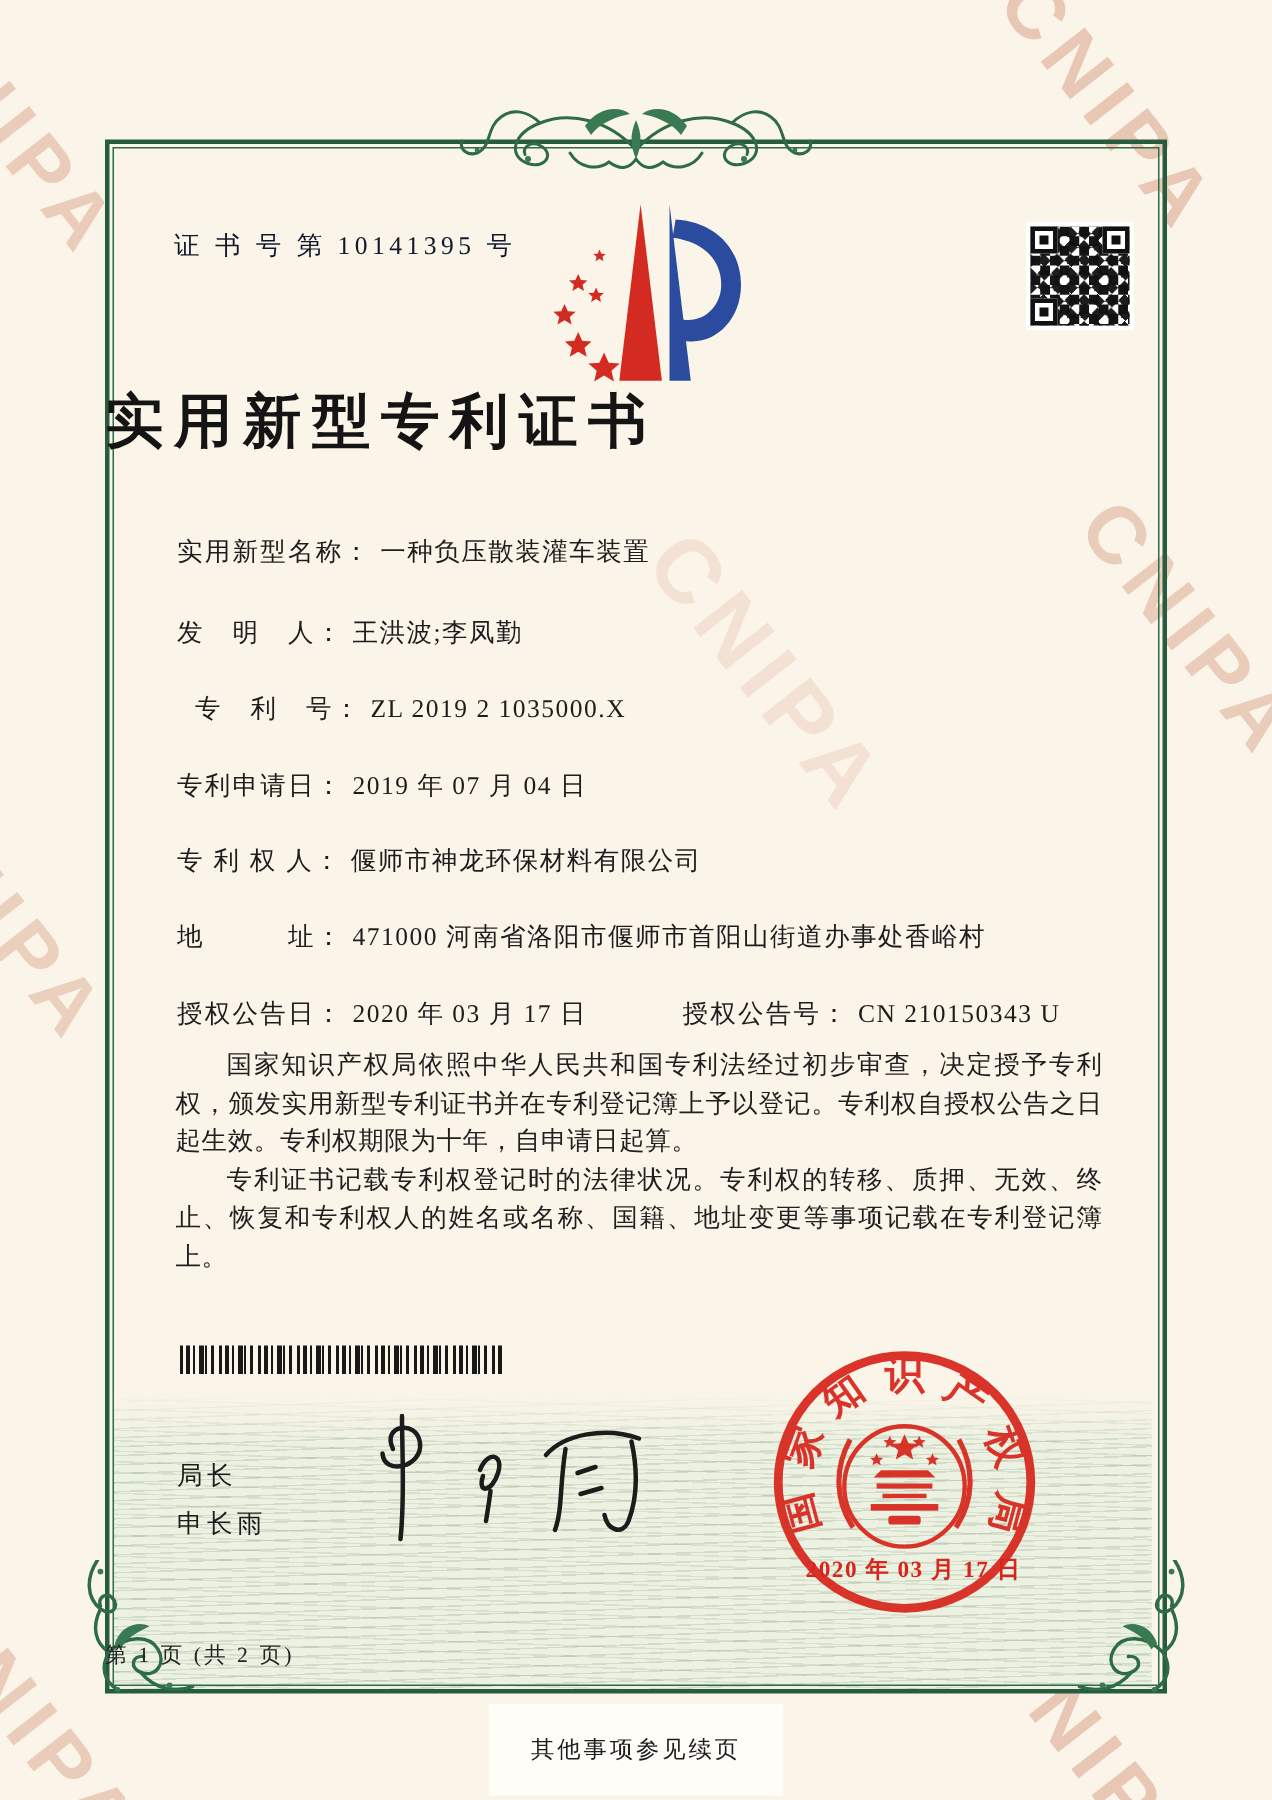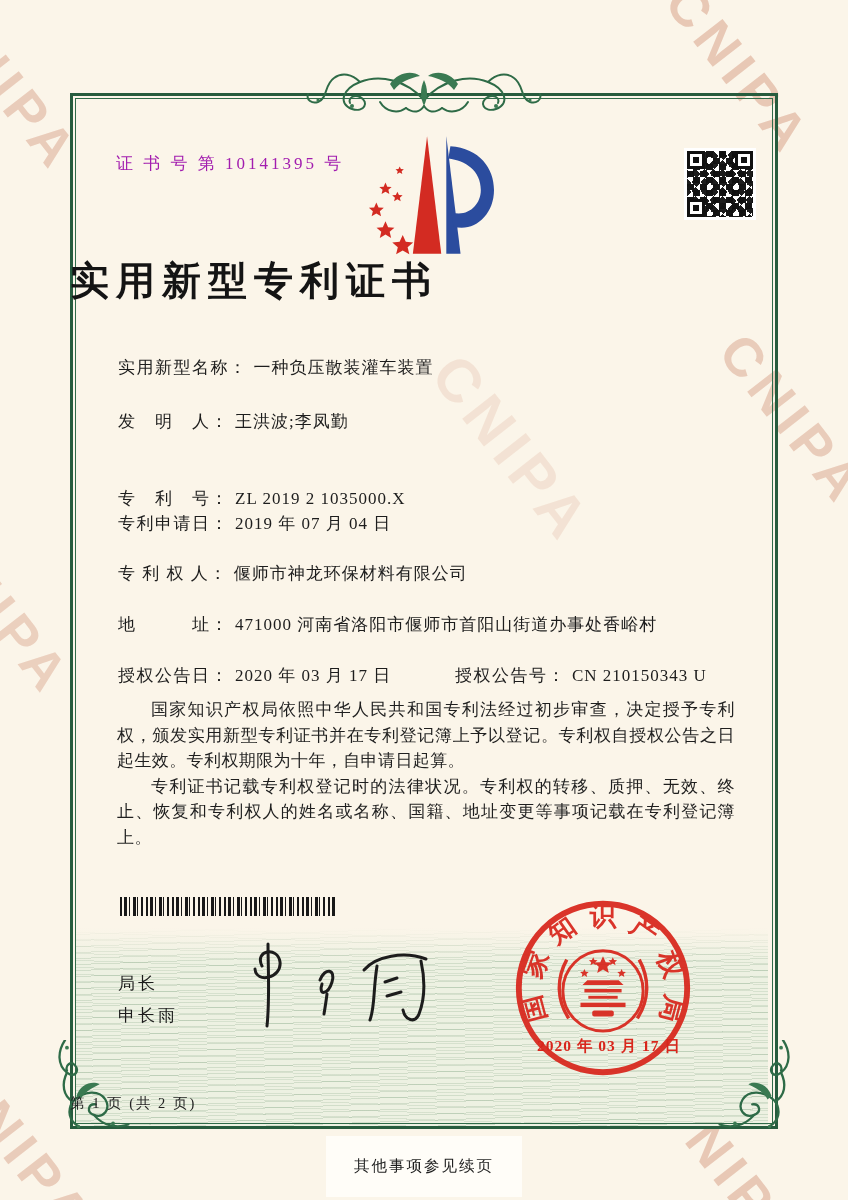--- a/index.html
+++ b/index.html
@@ -35,21 +35,21 @@
     background-image:
       linear-gradient(#fbf5e9, rgba(251,245,233,0) 34px),
       repeating-linear-gradient(178deg, rgba(96,140,100,.20) 0 1px, rgba(0,0,0,0) 1px 6px),
       repeating-linear-gradient(182deg, rgba(96,140,100,.16) 0 1px, rgba(0,0,0,0) 1px 7px);
   }
   
   .orn-top{position:absolute; left:294px; top:62px; width:260px; height:60px;}
   .orn-bl{position:absolute; left:40px; top:1040px; width:100px; height:96px;}
   .orn-br{position:absolute; left:708px; top:1040px; width:100px; height:96px; transform:scale(-1,1);}
   
-  .cert-no{position:absolute; left:116px; top:152px; font-size:17px; letter-spacing:3px; color:#a21caf;}
+  .cert-no{position:absolute; left:116px; top:152px; font-size:17px; letter-spacing:3px; color:#0f172a;}
   .logo{position:absolute; left:352px; top:134px; width:142px; height:124px;}
   .qr{
     position:absolute; left:684px; top:148px; width:72px; height:72px;
     background:#fff; padding:3px; box-sizing:border-box;
   }
   .qr-mod{
     width:100%; height:100%; position:relative;
     background:
       repeating-conic-gradient(from 45deg, rgba(17,17,17,.95) 0 25%, rgba(0,0,0,0) 0 50%),
       repeating-conic-gradient(#151515 0 25%, #fff 0 50%);
@@ -59,21 +59,21 @@
   .finder::after{content:""; position:absolute; left:3px; top:3px; width:6px; height:6px; background:#111;}
   .f-tl{left:0; top:0;} .f-tr{right:0; top:0;} .f-bl{left:0; bottom:0;}
   .title{
     position:absolute; left:70px; top:254px; width:702px; text-align:left;
     font-size:39px; font-weight:bold; letter-spacing:7px; color:#141414;
   }
   
   .row{position:absolute; left:118px; font-size:17px; color:#1d1d1d; white-space:nowrap;}
   .row .lbl{letter-spacing:1.5px;}
   .row .val{letter-spacing:1px; margin-left:6px;}
-  .r1{top:356px;} .r2{top:410px;} .r3{top:487px;} .r4{top:512px;}
+  .r1{top:356px;} .r2{top:410px;} .r3{top:461px;margin-left:12px;} .r4{top:512px;}
   .r5{top:562px;} .r6{top:613px;} .r7{top:664px;}
   .pair2{position:absolute; left:337px; top:0;}
   
   .body-text{
     position:absolute; left:117px; top:697px; width:618px;
     font-size:17px; line-height:25.5px; letter-spacing:.4px; color:#1f1f1f;
     text-align:justify;
   }
   .body-text p{margin:0; text-indent:2em;}
   

